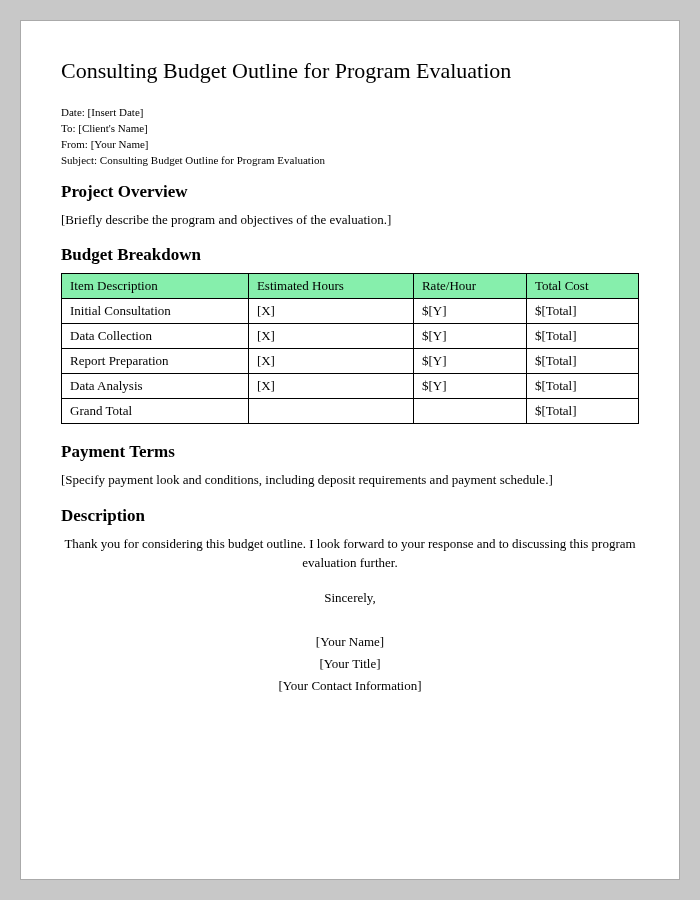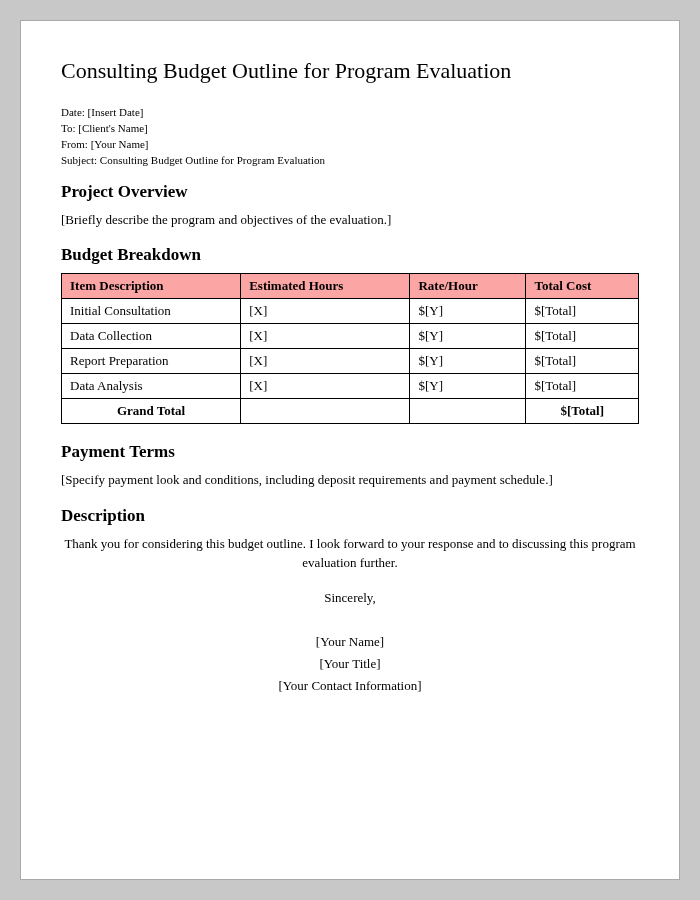--- a/index.html
+++ b/index.html
@@ -68,27 +68,26 @@
 
     .budget-table th,
     .budget-table td {
       border: 1px solid #000;
       padding: 4px 8px;
       color: #000;
       text-align: left;
     }
 
     .budget-table th {
-      font-weight: bold;
-      background: #fca5a5;
+      font-weight: normal;
+      background: #86efac;
     }
 
     .budget-table tr.grand-total td {
-      font-weight: bold;
-      text-align: center;
+      font-weight: normal;
     }
 
     .conclusion-block {
       margin-top: 4px;
       text-align: center;
     }
 
     .sign-block {
       margin-top: 12px;
       font-size: 13px;

